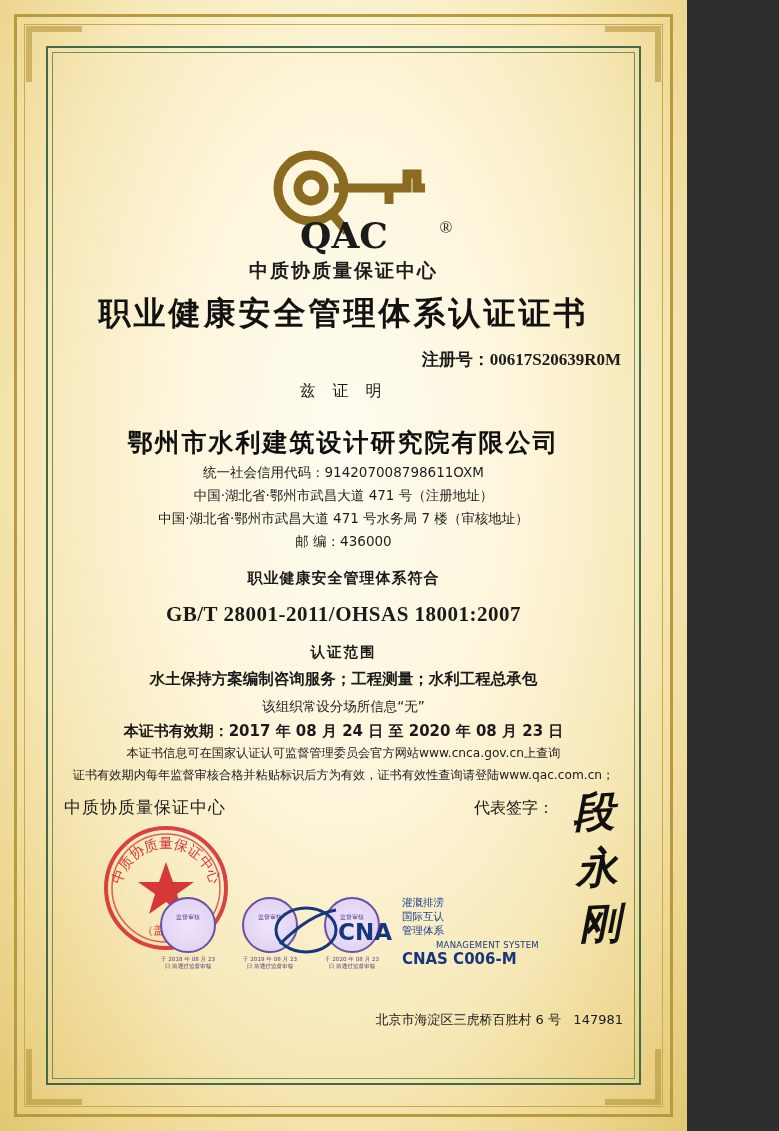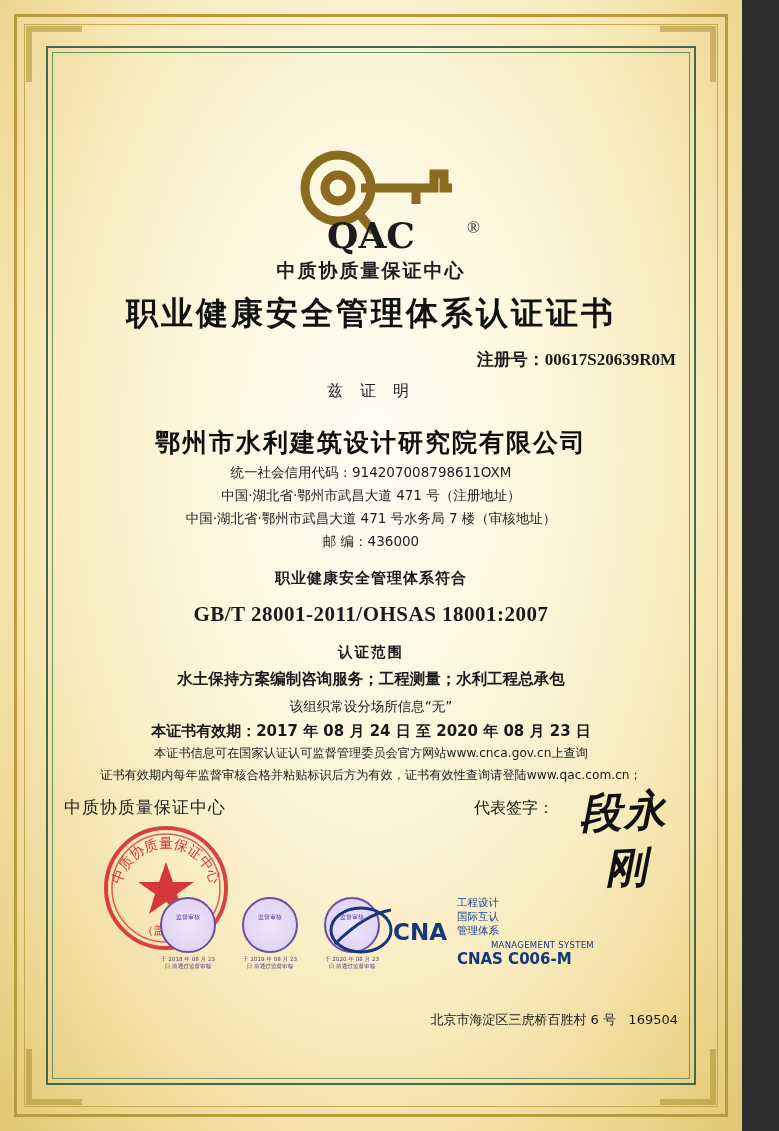--- a/index.html
+++ b/index.html
@@ -4,21 +4,21 @@
 <style>
   html,body{margin:0;padding:0;}
   body{
     width:779px;height:1131px;
     background:#2e2e2e;
     font-family:"Liberation Serif", serif;
     overflow:hidden;
   }
   .page{
     position:relative;
-    width:742px;height:1131px;
+    width:687px;height:1131px;
     background:
       radial-gradient(ellipse at 50% 40%, #fffdf2 0%, #fdf6dc 35%, #f7e9ba 62%, #eed893 82%, #e2c671 100%);
     box-sizing:border-box;
   }
   
   .border-outer{
     position:absolute;left:14px;top:14px;right:14px;bottom:14px;
     border:3px solid #b99a3e;
     box-sizing:border-box;
   }
@@ -344,28 +344,28 @@
         </div>
       </div>
 
       <div class="cnas">
         <svg width="120" height="54" viewBox="0 0 120 54">
           <ellipse cx="34" cy="26" rx="30" ry="22" fill="none" stroke="#17367c" stroke-width="3"></ellipse>
           <path d="M8 40 Q38 10 64 6" fill="none" stroke="#17367c" stroke-width="3"></path>
           <text x="66" y="36" font-family="DejaVu Sans, sans-serif" font-size="23" font-weight="bold" fill="#17367c">CNAS</text>
         </svg>
         <div class="cnas-text">
-          <div class="cnas-cn">工程设计</div>
+          <div class="cnas-cn">灌溉排涝</div>
           <div class="cnas-cn">国际互认</div>
           <div class="cnas-cn">管理体系</div>
           <div class="cnas-en">MANAGEMENT SYSTEM</div>
           <div class="cnas-code">CNAS C006-M</div>
         </div>
       </div>
 
       <div class="addr">
         <span>北京市海淀区三虎桥百胜村 6 号</span>
-        &nbsp;&nbsp;<span>169504</span>
+        &nbsp;&nbsp;<span>147981</span>
       </div>
     </div>
 
   </div>
 </div>
 
 </body></html>

